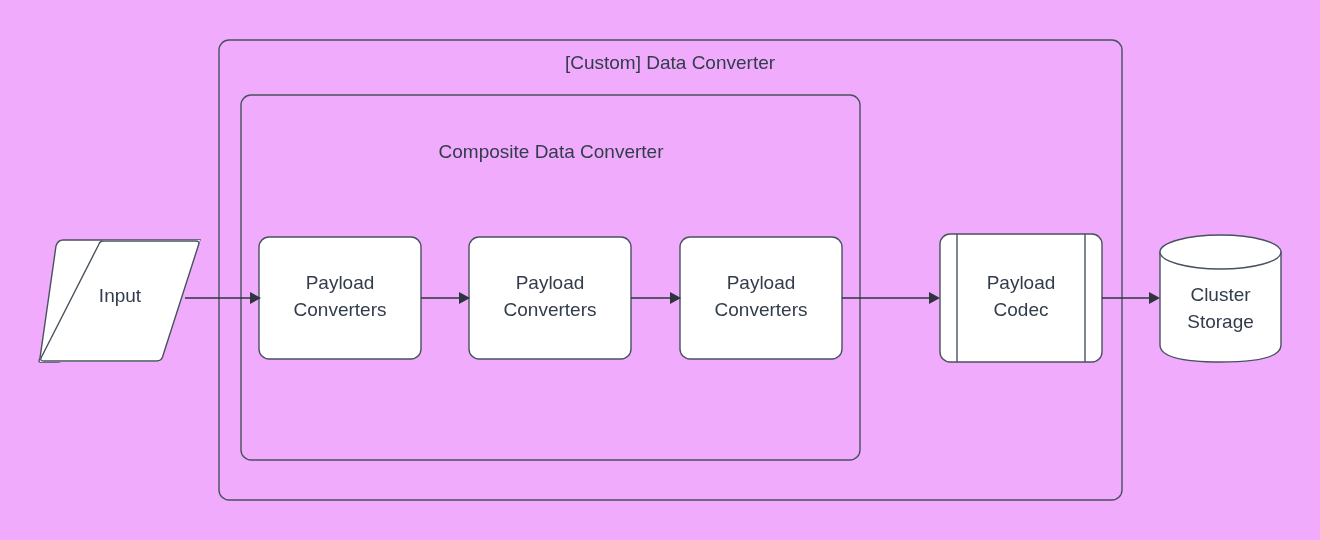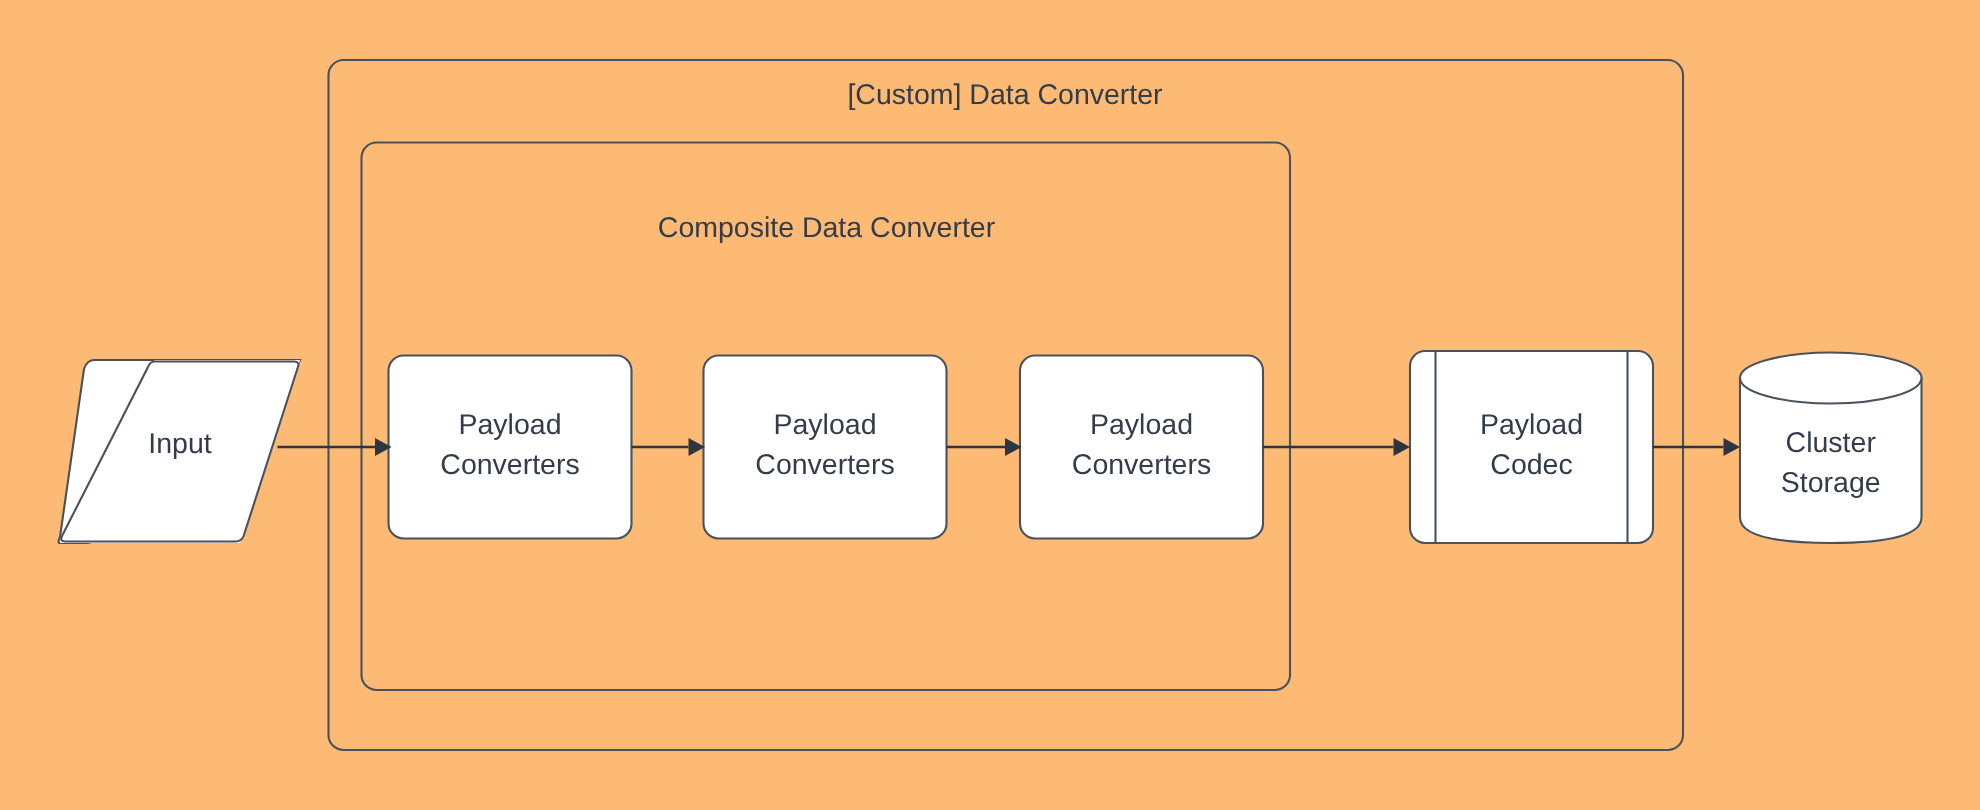--- a/index.html
+++ b/index.html
@@ -7,21 +7,21 @@
     padding: 0;
     background: #ffffff;
   }
   body {
     font-family: "Liberation Sans", sans-serif;
   }
   #canvas {
     position: relative;
     width: 1320px;
     height: 540px;
-    background: #fdba74;
+    background: #f0abfc;
     overflow: hidden;
   }
   #diagram-svg {
     position: absolute;
     left: 0;
     top: 0;
     width: 1320px;
     height: 540px;
   }
   .shape-stroke {

